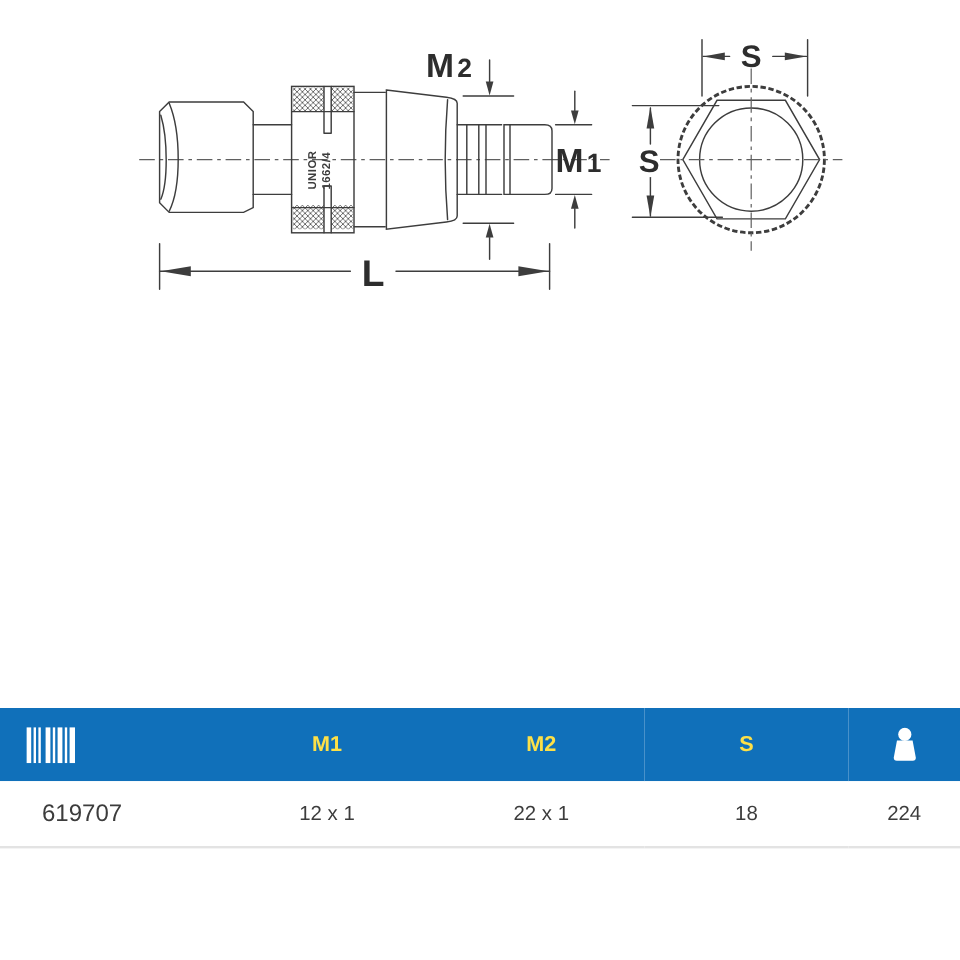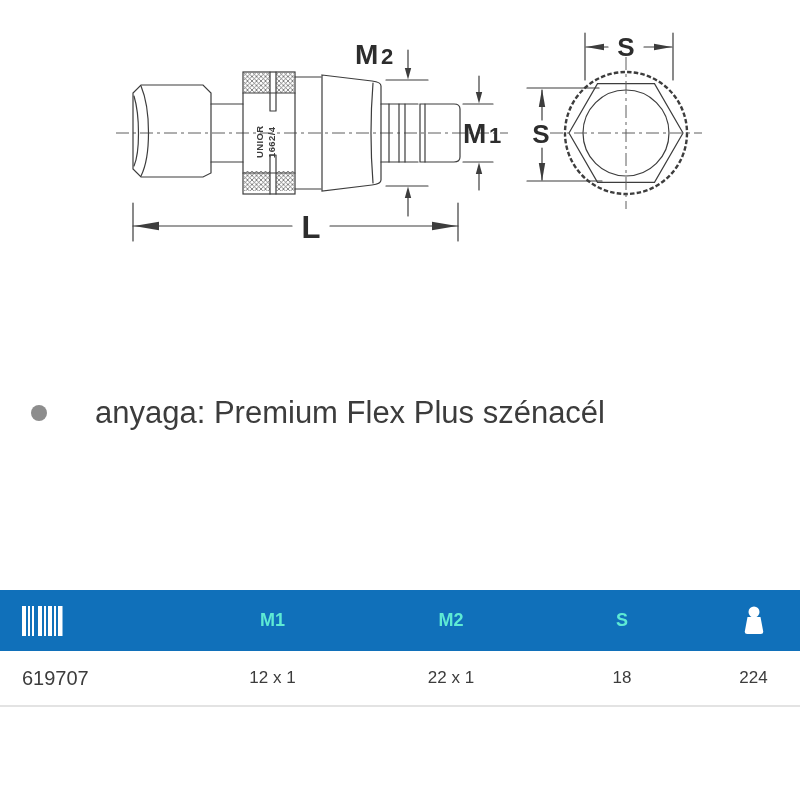--- a/index.html
+++ b/index.html
@@ -18,25 +18,25 @@
   .tinytxt { fill:#3d3d3d; font-weight:600; letter-spacing:.4px; }
 
   
   .feature-row { position:absolute; top:394px; left:31px; display:flex; align-items:center; }
   .bullet { width:16px; height:16px; border-radius:50%; background:var(--bullet-gray); flex:0 0 auto; }
   .feature-text { margin-left:48px; font-size:31px; line-height:37px; color:var(--text-dark); }
 
   
   table.spec { position:absolute; top:590px; left:0; width:800px; border-collapse:collapse; table-layout:fixed; }
   table.spec thead tr { background:var(--accent-blue); height:61px; }
-  table.spec th { color:#5eead4; font-size:18px; font-weight:700; text-align:center; padding:0; vertical-align:middle; }
+  table.spec th { color:#fde047; font-size:18px; font-weight:700; text-align:center; padding:0; vertical-align:middle; }
   table.spec th.c1 { text-align:left; padding-left:22px; }
   table.spec tbody tr { height:55px; border-bottom:2px solid var(--row-border); background:#fff; }
   table.spec td { text-align:center; color:var(--text-dark); font-size:17px; padding:0; vertical-align:middle; }
-  table.spec td.c1 { text-align:left; padding-left:22px; font-size:20px; }
+  table.spec td.c1 { text-align:left; padding-left:35px; font-size:20px; }
   .hicon { display:inline-block; vertical-align:middle; }
 </style>
 </head>
 <body>
 
 <div class="page">
 
   <svg class="drawing" width="800" height="280" viewBox="0 0 800 280" xmlns="http://www.w3.org/2000/svg">
     <defs>
       <pattern id="knurl" width="4.5" height="4.5" patternUnits="userSpaceOnUse">
@@ -131,24 +131,20 @@
         <path class="ln" d="M527,88 H599 M527,181 H602"></path>
         <path class="ln" d="M542,90 V120"></path>
           <polygon class="ar" points="542,89 538.8,107 545.2,107"></polygon>
         <path class="ln" d="M542,148 V180"></path>
           <polygon class="ar" points="542,181 538.8,163 545.2,163"></polygon>
         <text class="dimtxt" font-size="26" x="541" y="143" text-anchor="middle">S</text>
       </g>
     </g>
   </svg>
 
-  <div class="feature-row">
-    <span class="bullet"></span>
-    <span class="feature-text">anyaga: Premium Flex Plus szénacél</span>
-  </div>
 
   <table class="spec">
     <colgroup>
       <col style="width:180px">
         <col style="width:185px">
         <col style="width:172px">
       <col style="width:170px">
         <col style="width:93px">
     </colgroup>
     <thead>

